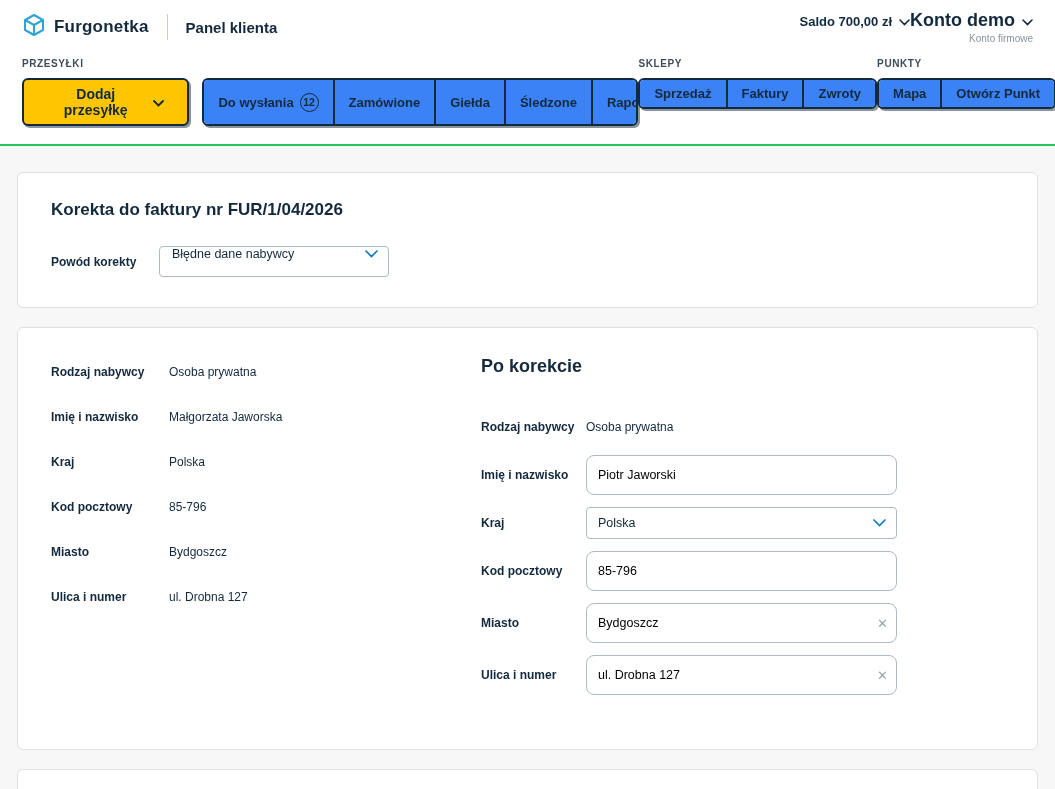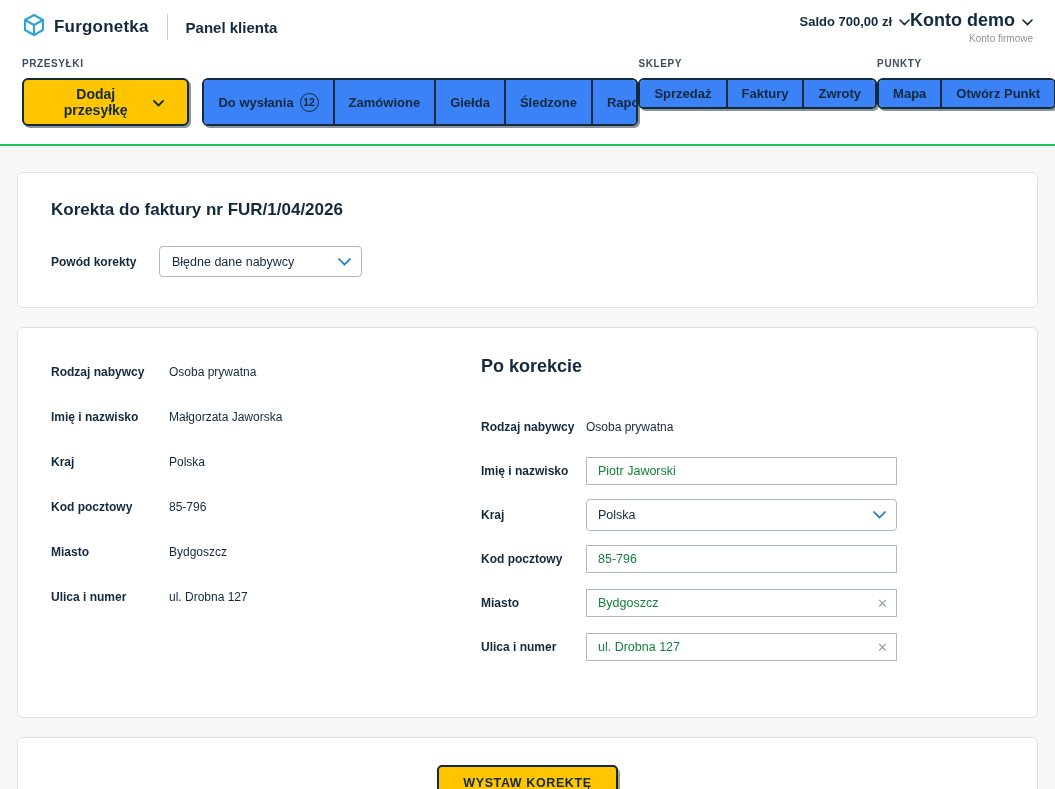--- a/index.html
+++ b/index.html
@@ -71,41 +71,41 @@
     background: #fff;
     border: 1px solid #dde1e5;
     border-radius: 6px;
     margin-bottom: 19px;
   }
   .card-correction { padding: 27px 33px 30px 33px; }
   .card-title { font-size: 17px; font-weight: 700; margin-bottom: 26px; }
   .reason-row { display: flex; align-items: center; }
   .reason-label { width: 108px; font-size: 12px; font-weight: 700; }
   .selectbox {
-    display: flex; align-items: center; justify-content: space-between;
-    width: 203px; height: 31px;
+    display: flex; align-items: flex-start; justify-content: space-between;
+    width: 230px; height: 31px;
     border: 1px solid #aeb9c2; border-radius: 4px;
     padding: 0 10px 0 12px;
     font-size: 12.5px; cursor: pointer; background: #fff;
   }
   
   .card-compare { padding: 28px 33px 42px 33px; }
   .compare-grid { display: grid; grid-template-columns: 430px 1fr; }
   .col-title { font-size: 18px; font-weight: 700; margin-bottom: 34px; }
   .f-row { display: flex; align-items: center; min-height: 32px; margin-bottom: 12px; }
   .f-label { font-size: 12px; font-weight: 700; flex-shrink: 0; }
   .before .f-label { width: 118px; }
   .after  .f-label { width: 105px; }
   .f-value { font-size: 12px; }
   .before .f-row { margin-bottom: 13px; }
   .txt-input {
-    width: 311px; height: 28px;
-    border: 1px solid #aeb9c2; border-radius: 0;
+    width: 311px; height: 40px;
+    border: 1px solid #aeb9c2; border-radius: 8px;
     padding: 0 28px 0 11px;
-    font-size: 12.5px; color: #15803d;
+    font-size: 12.5px; color: #000000;
     font-family: "Liberation Sans", "DejaVu Sans", sans-serif;
     background: #fff; outline: none;
   }
   .input-wrap { position: relative; width: 311px; }
   .input-wrap .txt-input { width: 100%; }
   .clear-x {
     position: absolute; right: 9px; top: 50%; transform: translateY(-50%);
     color: #9aa4ad; font-size: 13px; cursor: pointer; line-height: 1;
   }
   .select-wide {

